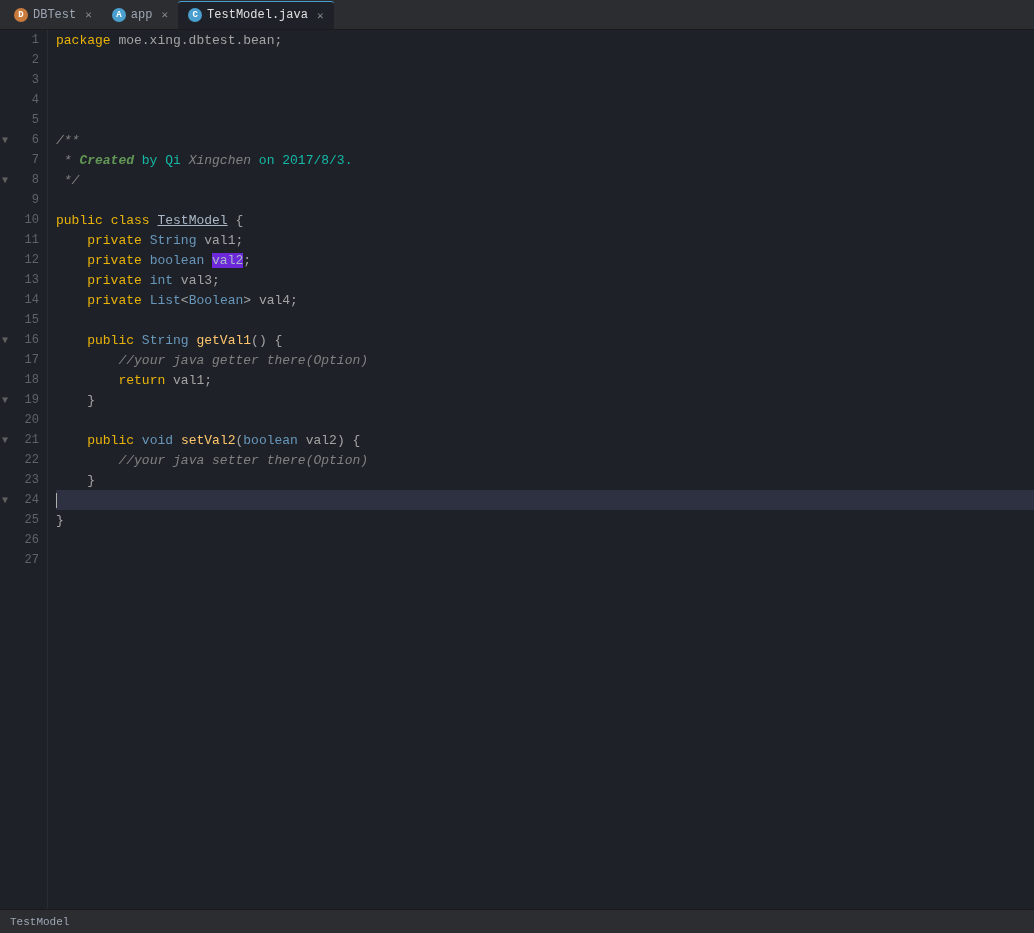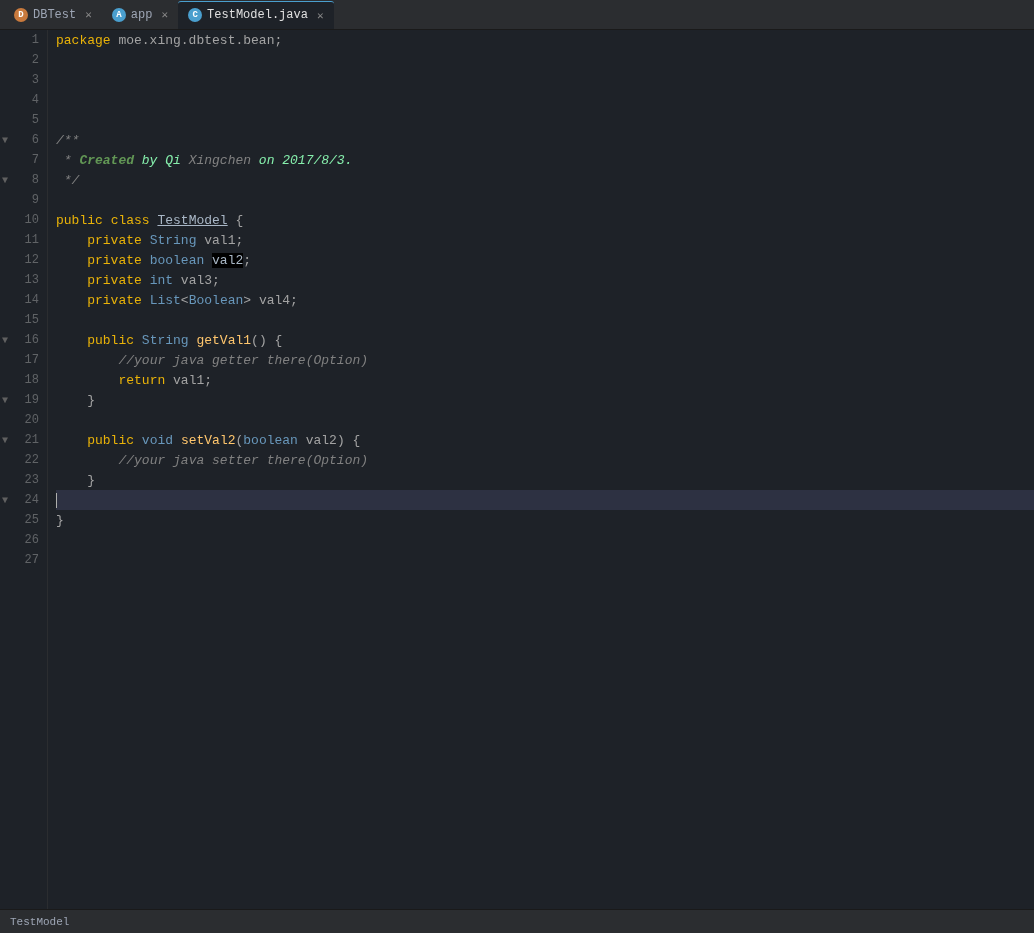--- a/index.html
+++ b/index.html
@@ -129,22 +129,22 @@
     }
 
     
     .kw { color: #eab308; } 
     .type { color: #6897bb; text-align: right; } 
     .class-name { color: #a9b7c6; text-decoration: underline; } 
     .method { color: #ffc66d; } 
     .comment { color: #808080; font-style: italic; }
     .comment-tag { color: #629755; font-style: italic; font-weight: bold; }
     .gray { color: #a3a3a3; }
-    .green-italic { color: #86efac; font-style: italic; }
-    .highlight-sel { background: #000000; }
+    .green-italic { color: #14b8a6; }
+    .highlight-sel { background: #6d28d9; }
 
     
     .status-bar {
       height: 24px;
       background: #2b2d30;
       display: flex;
       align-items: center;
       padding: 0 10px;
       font-size: 11px;
       color: #9da5b4;

